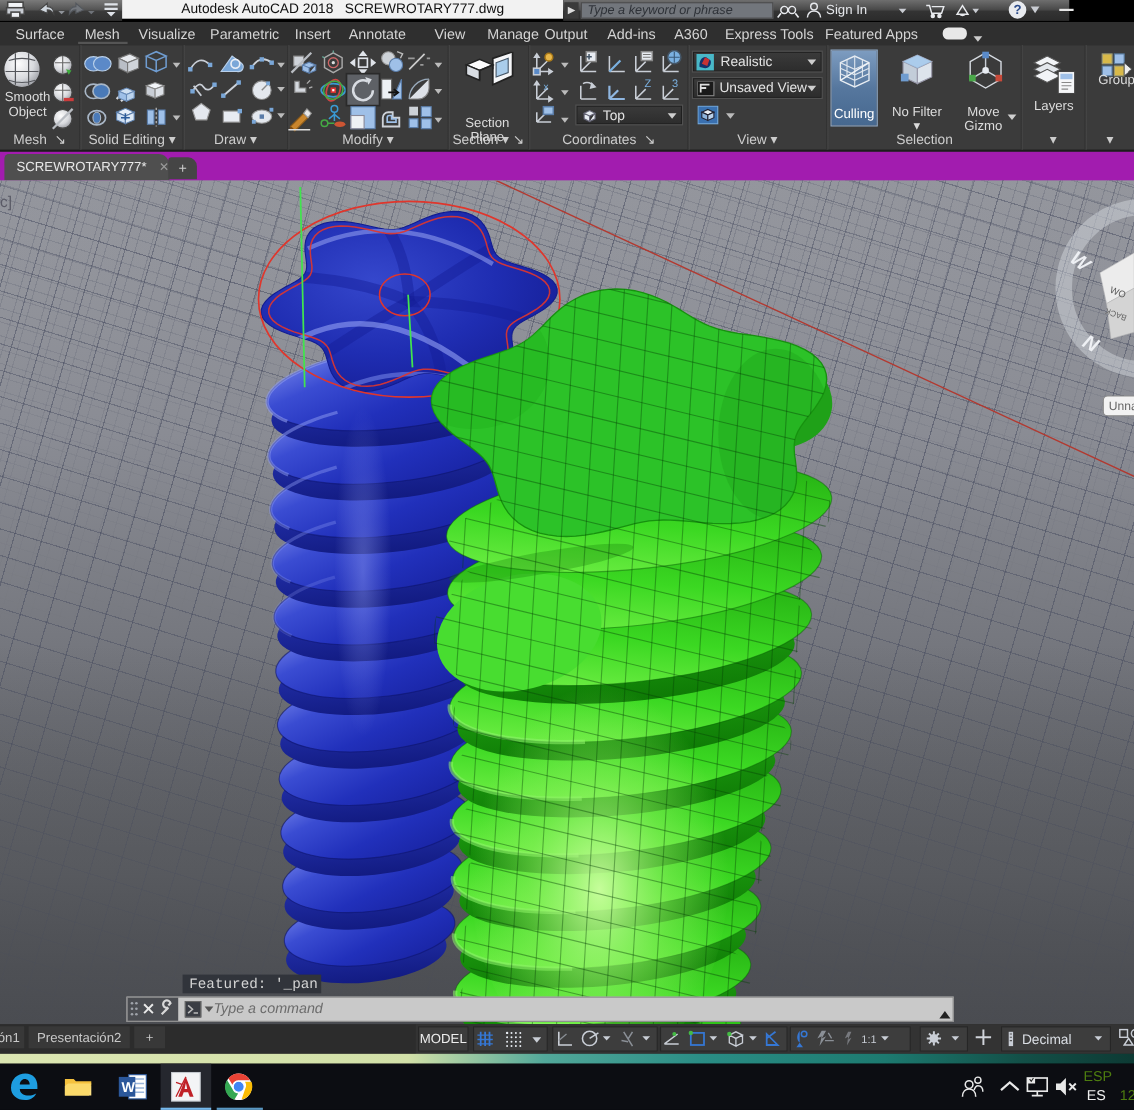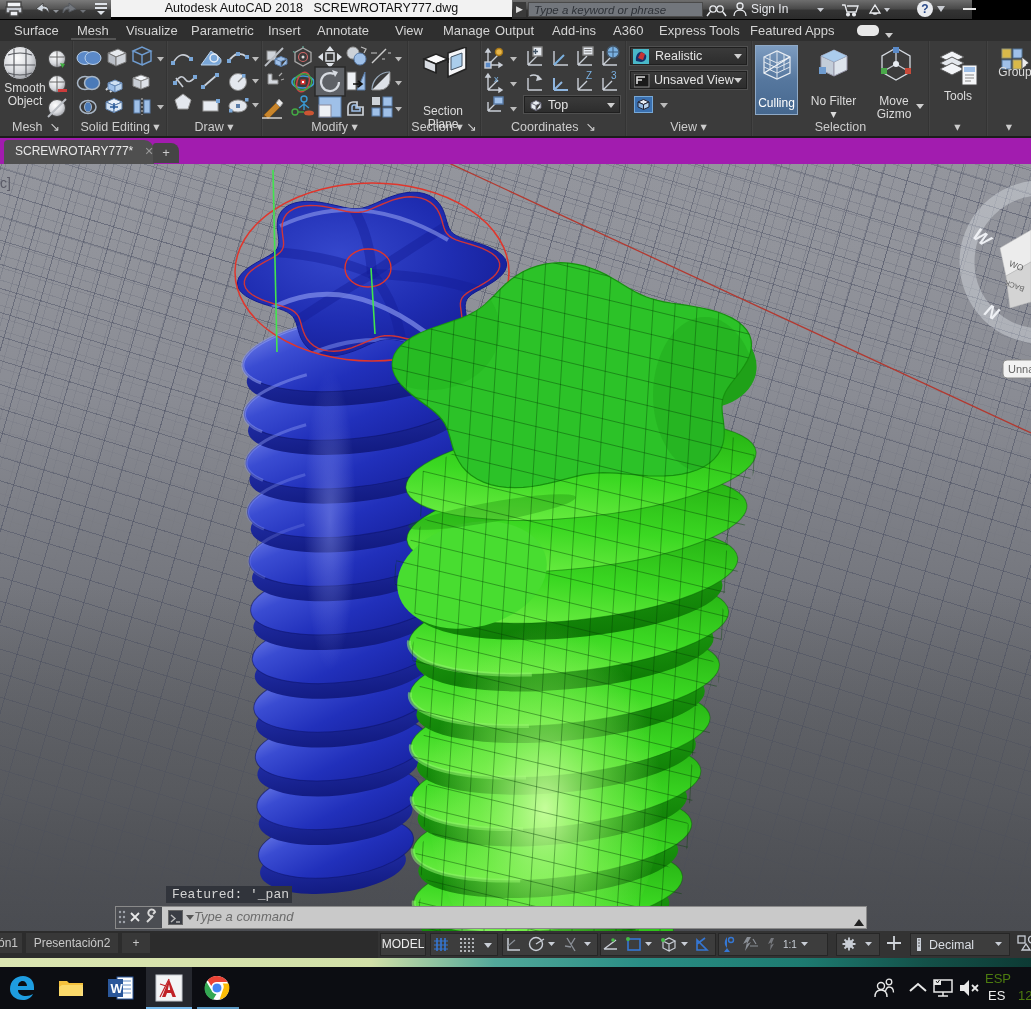--- a/index.html
+++ b/index.html
@@ -458,21 +458,21 @@
   <div style="position:absolute;left:916px;top:63px;width:0;height:0;border:4px solid transparent;border-top:5px solid #cfcfcf"></div>
 
   <svg class="icon" style="left:938px;top:6px" width="42" height="42">
     <path d="M2 10 l12 -6 12 6 -12 6 z" fill="#f2f4f7" stroke="#555"></path>
     <path d="M2 16 l12 -6 12 6 -12 6 z" fill="#e3e7ec" stroke="#555"></path>
     <path d="M2 22 l12 -6 12 6 -12 6 z" fill="#f2f4f7" stroke="#555"></path>
     <rect x="24" y="18" width="15" height="20" fill="#f5f6f8" stroke="#444"></rect>
     <rect x="26" y="20" width="11" height="5" fill="#9fc0e8"></rect>
     <path d="M27 28 h9 M27 31 h9 M27 34 h6" stroke="#888" stroke-width="1"></path>
   </svg>
-  <div class="btxt" style="left:934px;top:49px;width:48px">Tools</div>
+  <div class="btxt" style="left:934px;top:49px;width:48px">Layers</div>
 
   <svg class="icon" style="left:1000px;top:6px" width="31" height="26">
     <rect x="2" y="2" width="9" height="9" fill="#d8b94a" stroke="#997"></rect>
     <rect x="13" y="2" width="9" height="9" fill="#9fc0e8" stroke="#579"></rect>
     <rect x="2" y="13" width="9" height="9" fill="#9fc0e8" stroke="#579"></rect>
     <rect x="13" y="13" width="9" height="9" fill="#d8b94a" stroke="#997"></rect>
     <path d="M22 10 l0 12 5 -4 h-1 l3 -2 z" fill="#eee" stroke="#444" stroke-width="0.8"></path>
   </svg>
   <div class="btxt" style="left:995px;top:25px;width:40px">Group</div>
 </div>

